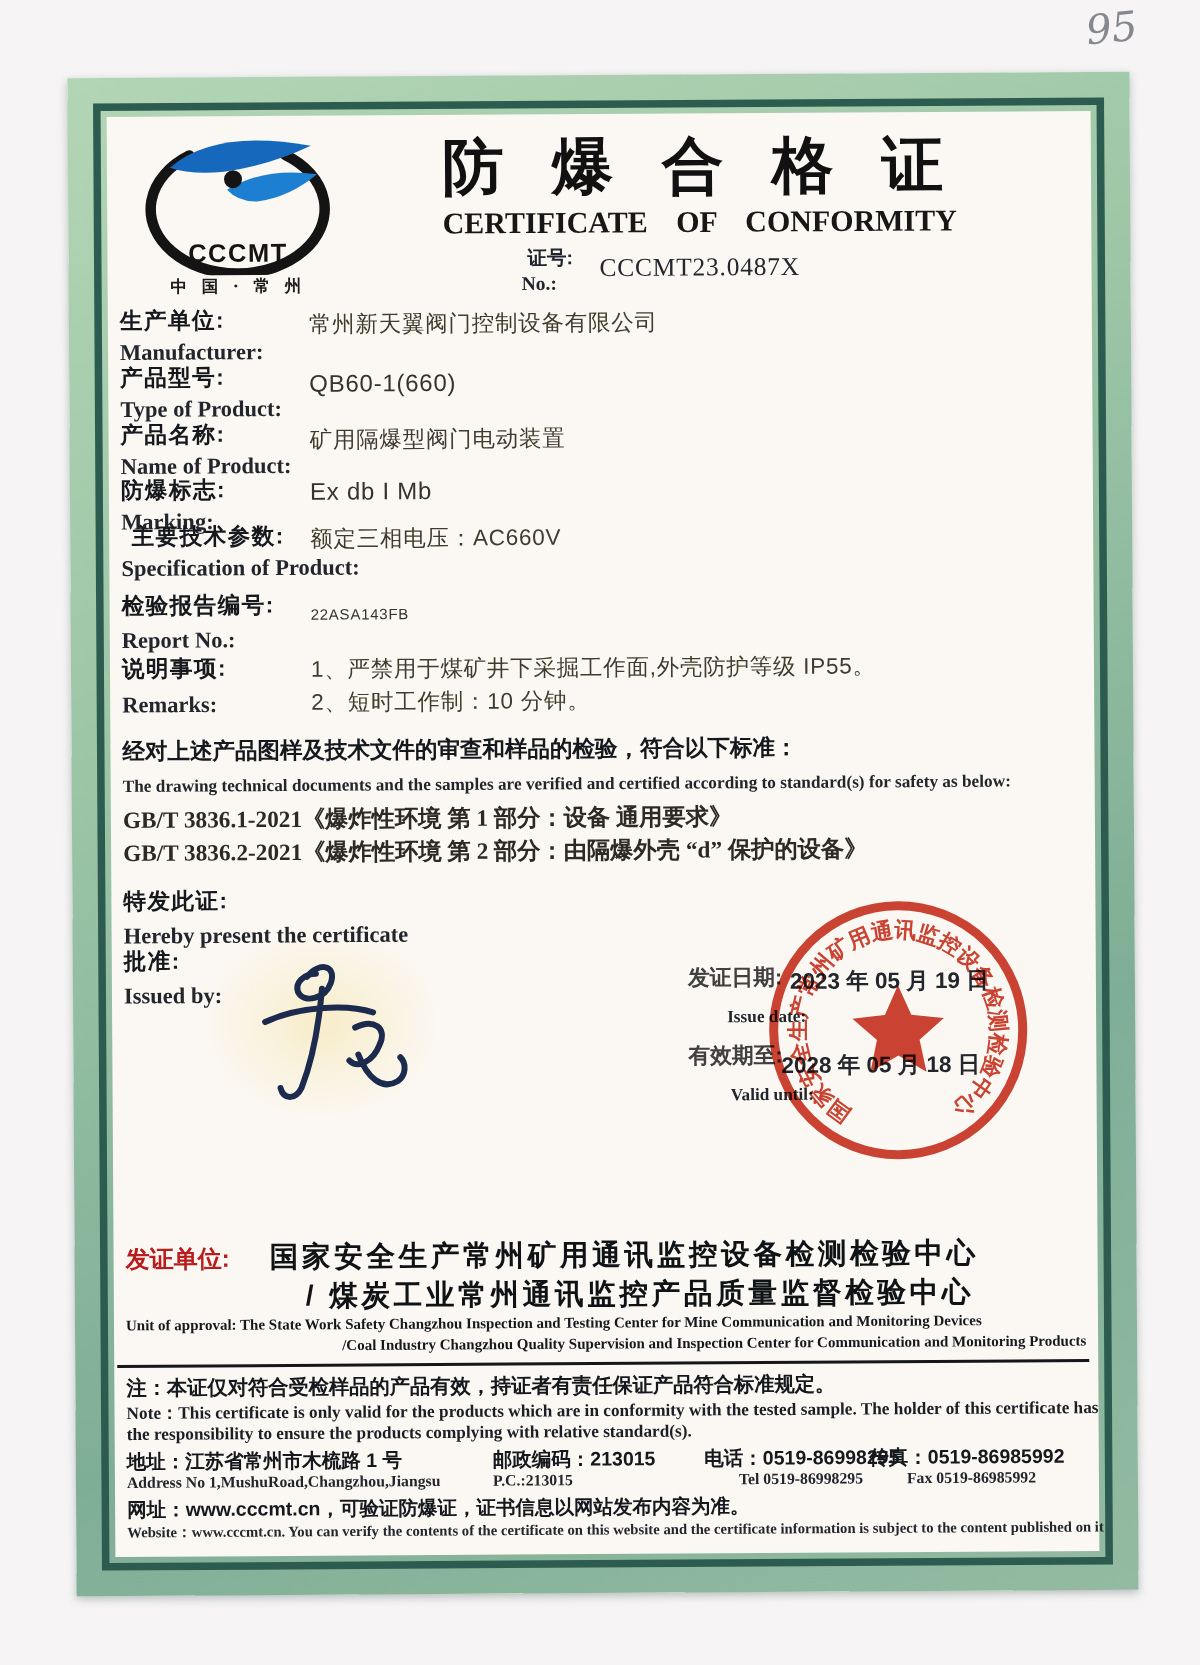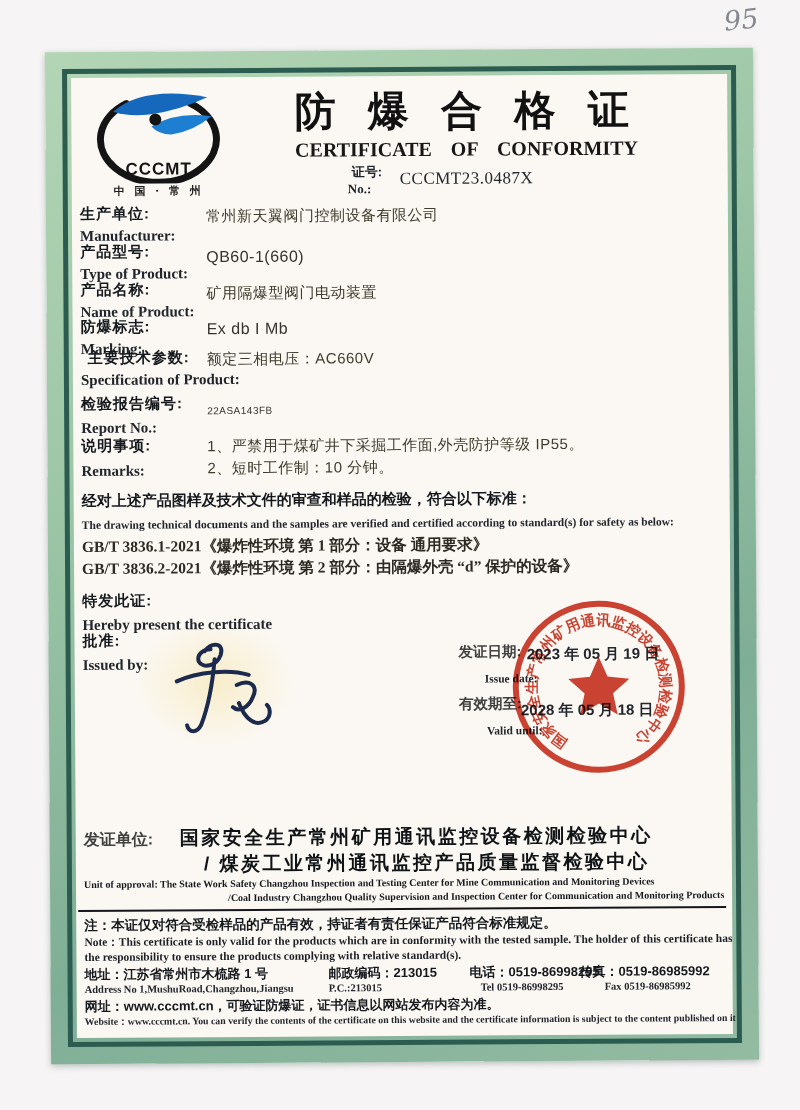--- a/index.html
+++ b/index.html
@@ -55,21 +55,21 @@
   .std-intro-zh{left:8px;top:414px;font-size:15px;font-weight:700;color:#15181d;}
   .std-intro-en{left:8px;top:441px;font-family:"Liberation Serif",serif;font-size:11.5px;font-weight:700;color:#22262c;}
   .std-item{font-family:"Liberation Serif",serif;font-size:15.5px;font-weight:600;color:#2c2a22;}
   
   .sig-svg{left:78px;top:556px;}
   .date-zh{font-size:14.5px;font-weight:700;color:#404040;}
   .date-en{font-family:"Liberation Serif",serif;font-size:11.5px;font-weight:700;color:#22262c;}
   .date-val{font-size:15px;color:#23262c;font-weight:600;}
   .stamp-svg{left:428px;top:516px;mix-blend-mode:multiply;opacity:.92;}
   
-  .unit-label{left:8px;top:752px;font-size:16px;font-weight:700;color:#404040;}
+  .unit-label{left:8px;top:752px;font-size:16px;font-weight:700;color:#b91c1c;}
   .unit-line1{left:104px;top:748px;font-size:19px;font-weight:700;color:#101316;letter-spacing:2.5px;}
   .unit-line2{left:128px;top:774px;font-size:19px;font-weight:700;color:#101316;letter-spacing:2.5px;}
   .unit-en1{left:8px;top:801px;font-family:"Liberation Serif",serif;font-size:10px;font-weight:700;color:#15181d;}
   .unit-en2{left:152px;top:815px;font-family:"Liberation Serif",serif;font-size:10px;font-weight:700;color:#15181d;}
   .divider{left:2px;top:832px;width:648px;border-top:2.5px solid #14161a;height:0;}
   .note-zh{left:8px;top:839px;font-size:13.5px;font-weight:700;color:#15181d;}
   .note-en1{left:8px;top:857px;font-family:"Liberation Serif",serif;font-size:11.5px;font-weight:600;color:#1b1e24;}
   .note-en2{left:8px;top:873px;font-family:"Liberation Serif",serif;font-size:11.5px;font-weight:600;color:#1b1e24;}
   .c-zh{top:888px;font-size:13px;font-weight:700;color:#15181d;}
   .c-en{top:906px;font-family:"Liberation Serif",serif;font-size:10.5px;font-weight:600;color:#22262c;}
@@ -176,20 +176,20 @@
     <div class="note-zh">注：本证仅对符合受检样品的产品有效，持证者有责任保证产品符合标准规定。</div>
     <div class="note-en1">Note：This certificate is only valid for the products which are in conformity with the tested sample. The holder of this certificate has</div>
     <div class="note-en2">the responsibility to ensure the products complying with relative standard(s).</div>
 
     <div class="c-zh" style="left:8px">地址：江苏省常州市木梳路 1 号</div>
     <div class="c-zh" style="left:252px">邮政编码：213015</div>
     <div class="c-zh" style="left:393px">电话：0519-86998295</div>
     <div class="c-zh" style="left:503px">传真：0519-86985992</div>
     <div class="c-en" style="left:8px">Address No 1,MushuRoad,Changzhou,Jiangsu</div>
     <div class="c-en" style="left:252px">P.C.:213015</div>
-    <div class="c-en" style="left:404px">Tel 0519-86998295</div>
+    <div class="c-en" style="left:416px">Tel 0519-86998295</div>
     <div class="c-en" style="left:528px">Fax 0519-86985992</div>
 
     <div class="web-zh">网址：www.cccmt.cn，可验证防爆证，证书信息以网站发布内容为准。</div>
     <div class="web-en">Website：www.cccmt.cn. You can verify the contents of the certificate on this website and the certificate information is subject to the content published on it</div>
 
   </div>
 </div>
 
 </body></html>

